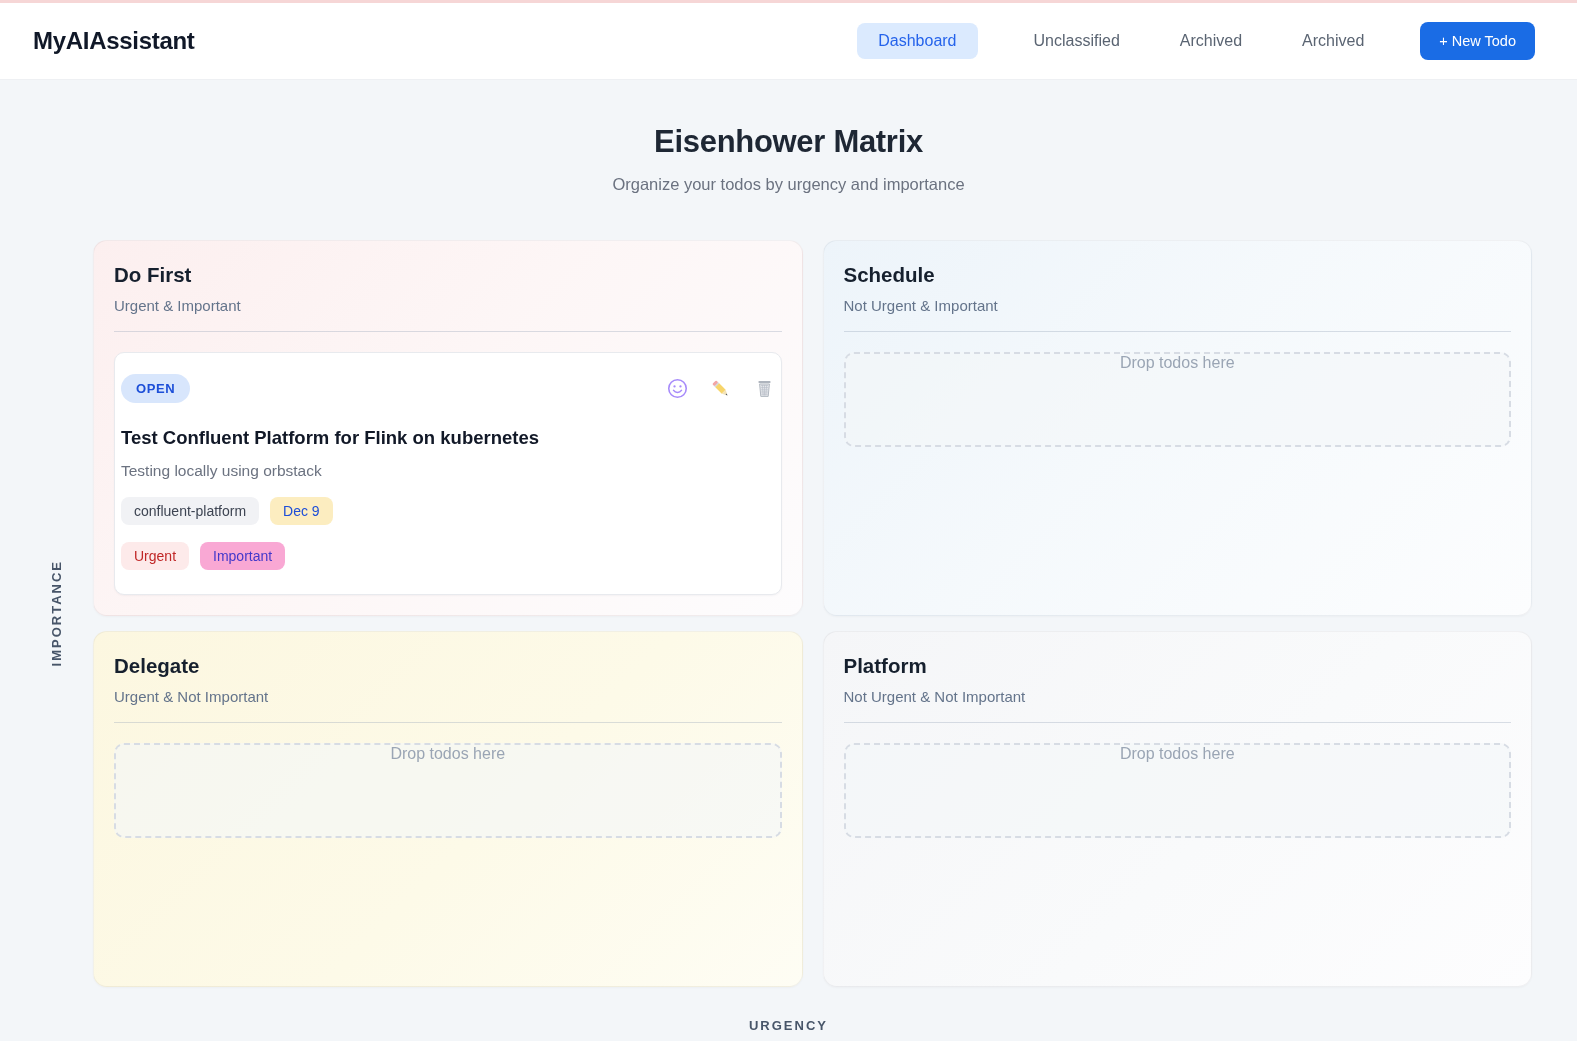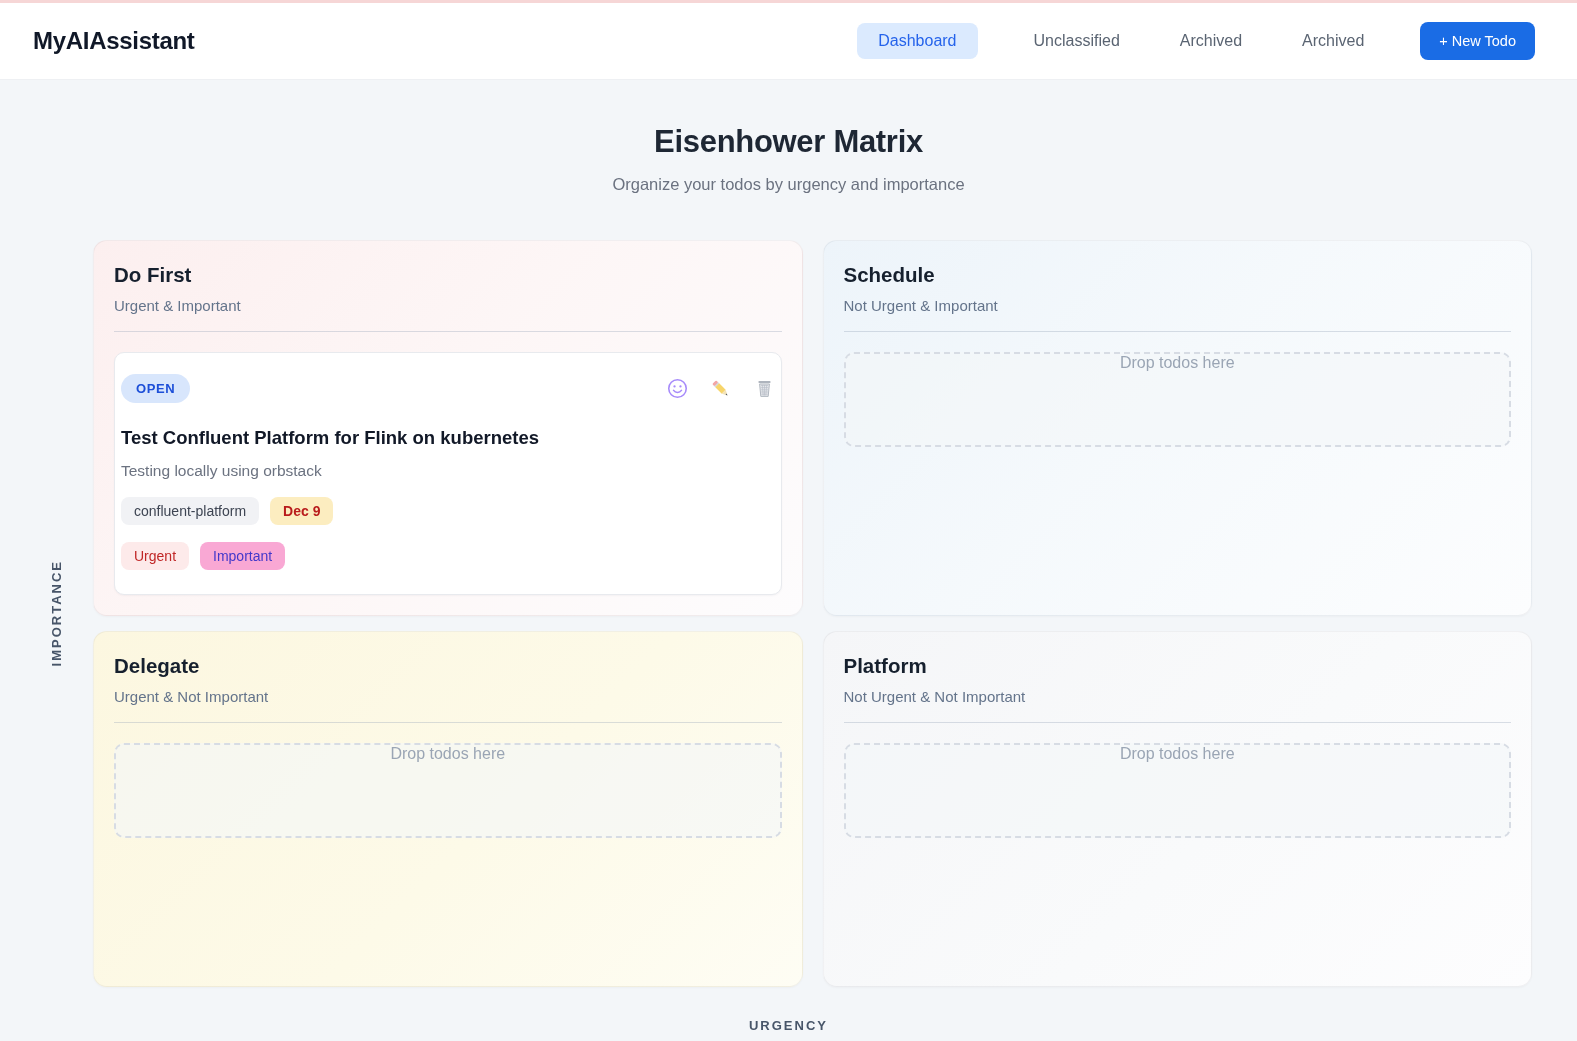--- a/index.html
+++ b/index.html
@@ -207,21 +207,21 @@
     gap: 11px;
     margin-top: 17px;
   }
   .chip {
     font-size: 14px;
     padding: 6px 13px;
     border-radius: 8px;
     white-space: nowrap;
   }
   .chip-tag      { background: #f1f2f5; color: #3d4452; }
-  .chip-date     { background: #fcedc0; color: #b91c1c; font-weight: bold; }
+  .chip-date     { background: #fcedc0; color: #1d4ed8; }
   .chip-urgent   { background: #fdeaea; color: #c02626; }
   .chip-important{ background: #f9a8d4; color: #4338ca; }
   
   .axis-x-row {
     text-align: center;
     margin: 29px 0 26px;
   }
   .corner-triangle {
     position: absolute;
     bottom: 0;

